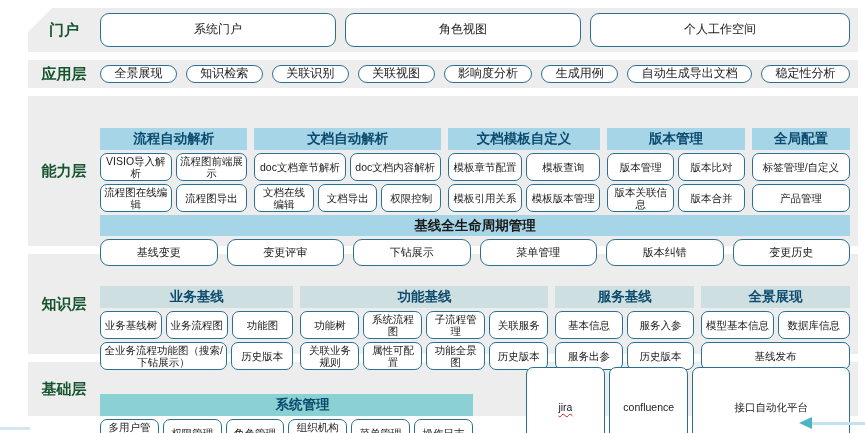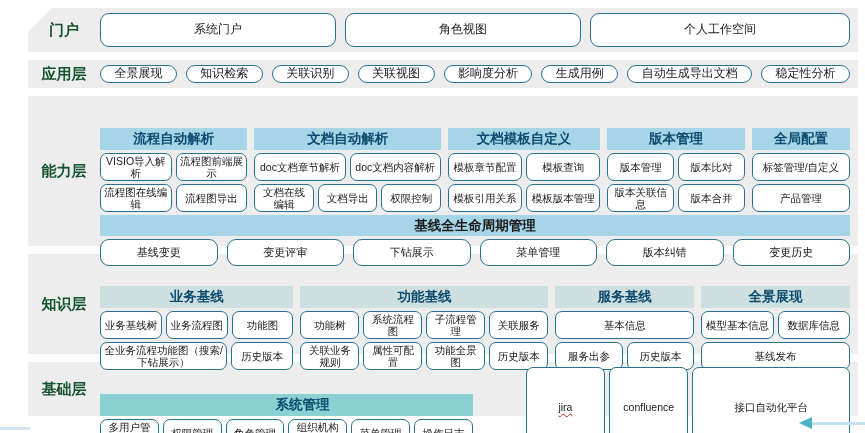--- a/index.html
+++ b/index.html
@@ -297,20 +297,23 @@
                 <span>历史版本</span>
               </div>
             </div>
           </div>
           <div class="group" style="flex: 1.4 1 0px;">
             <div class="group-header" style="background: rgb(205, 223, 224);">服务基线</div>
             <div class="group-row">
               <div class="btn">
                 <span>基本信息</span>
               </div>
+              <div class="btn">
+                <span>服务入参</span>
+              </div>
             </div>
             <div class="group-row">
               <div class="btn">
                 <span>服务出参</span>
               </div>
               <div class="btn">
                 <span>历史版本</span>
               </div>
             </div>
           </div>

